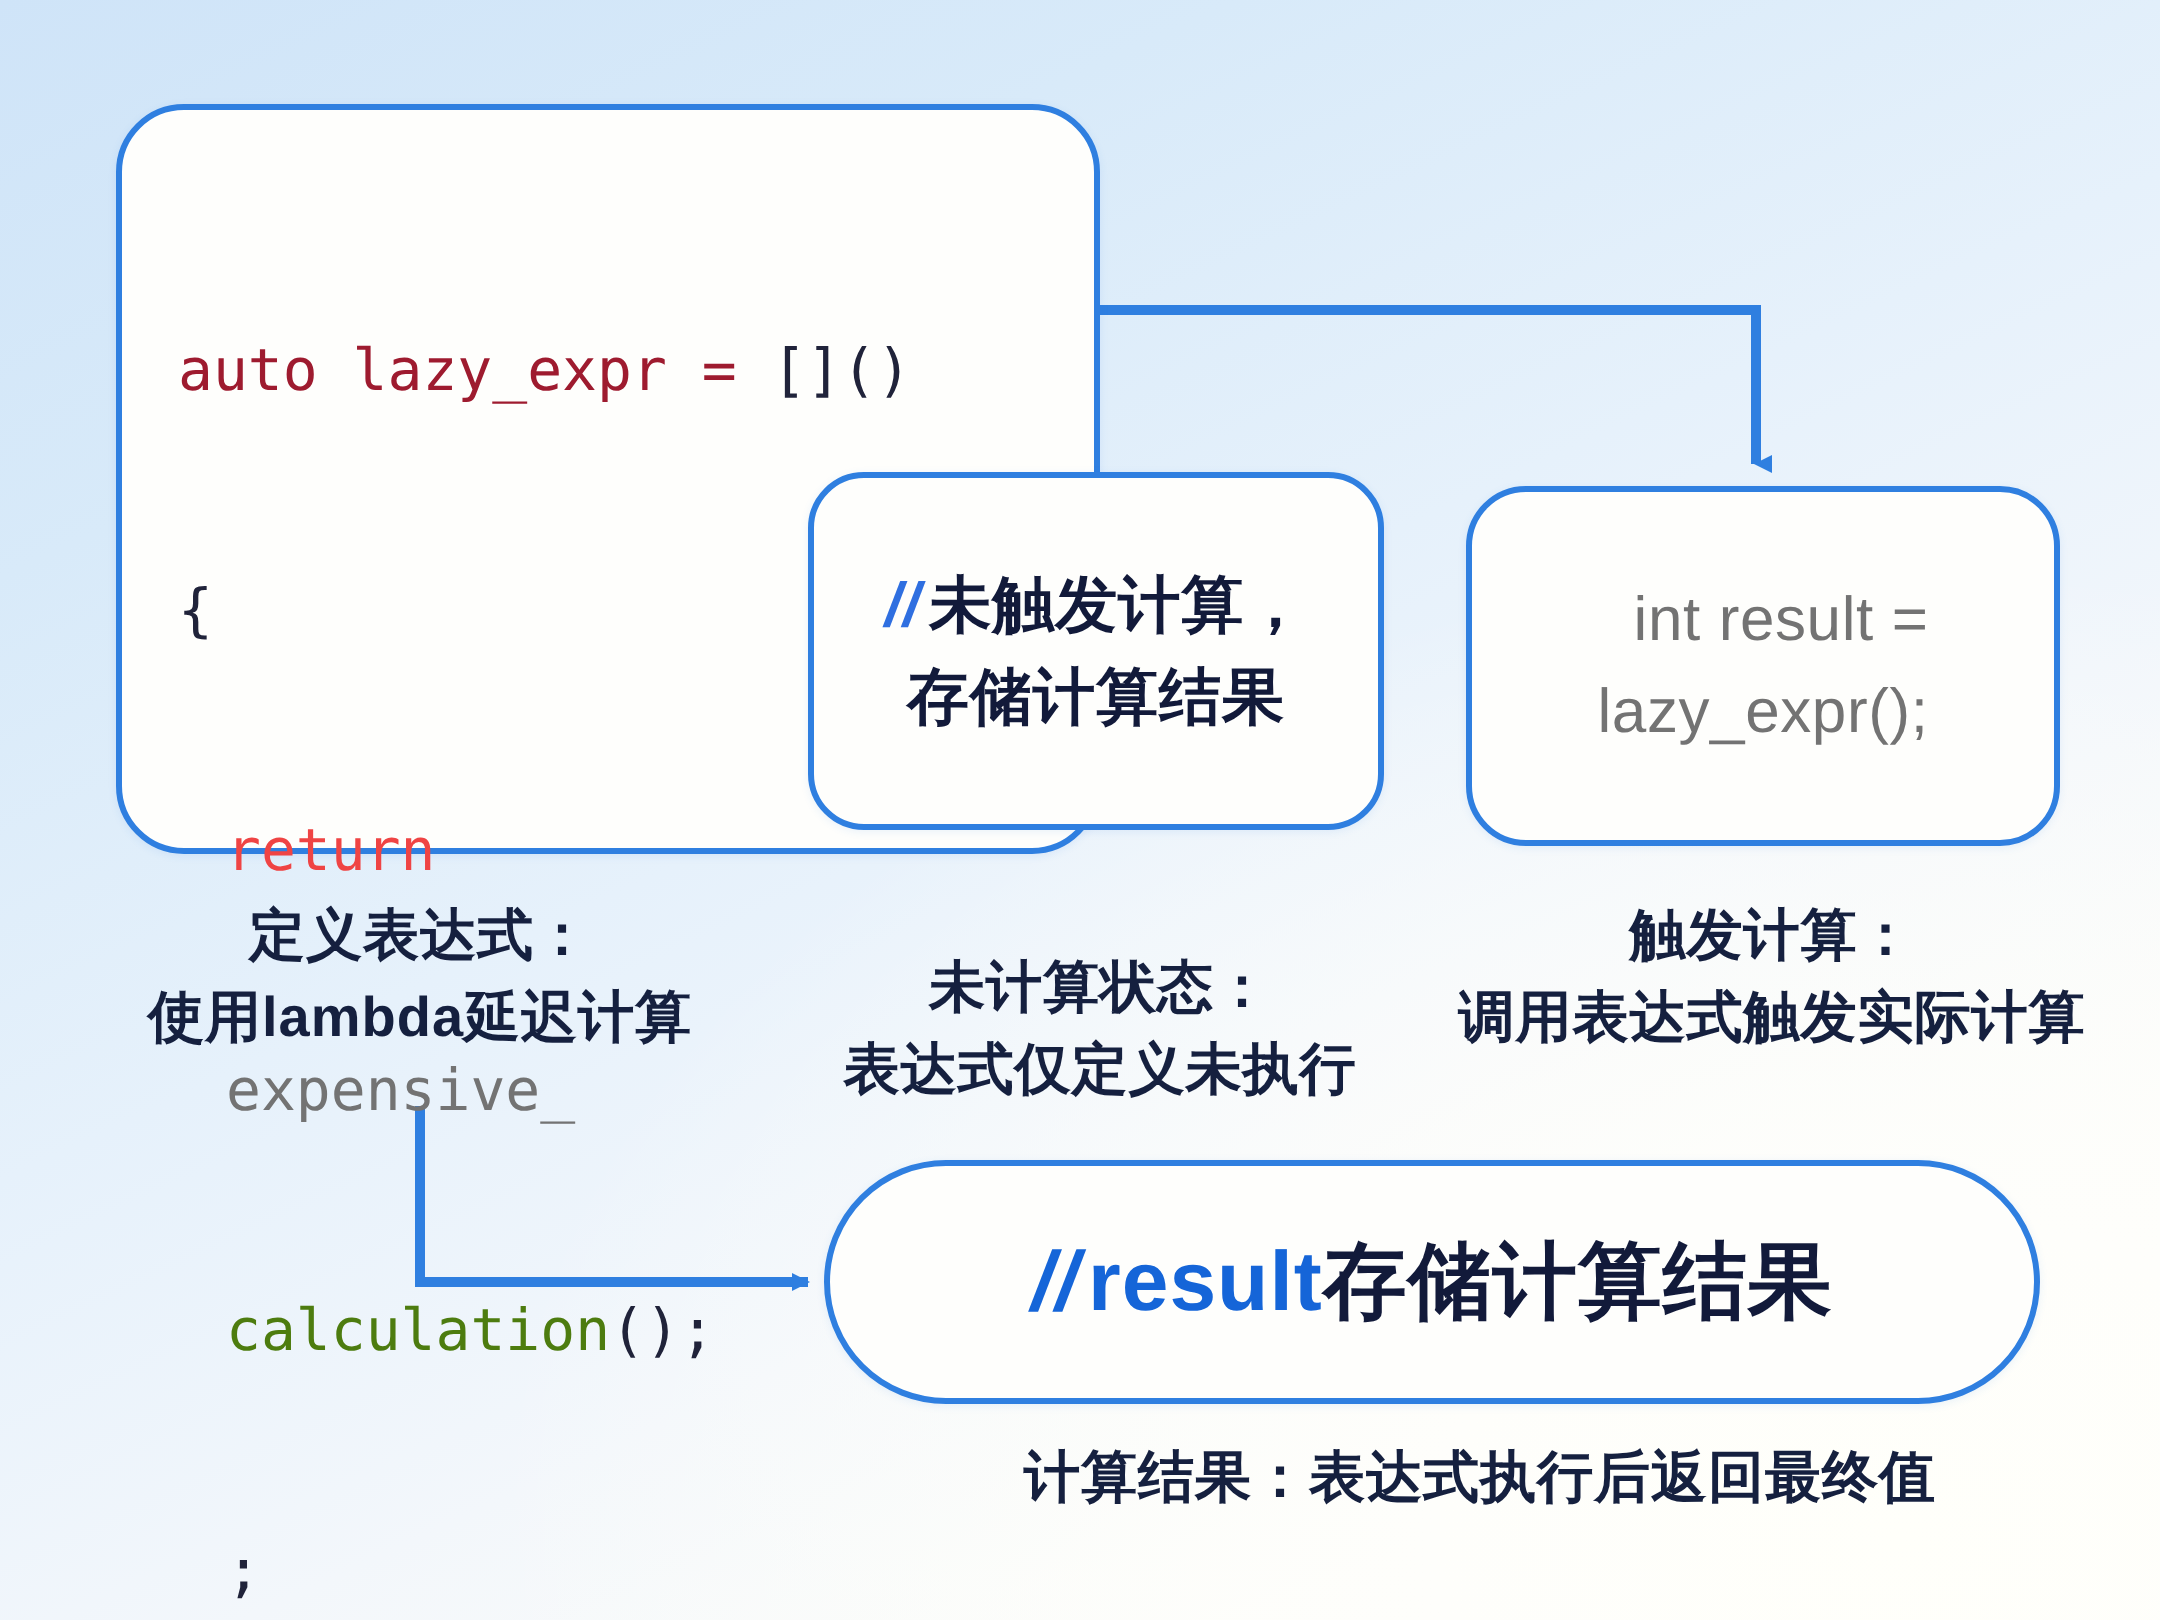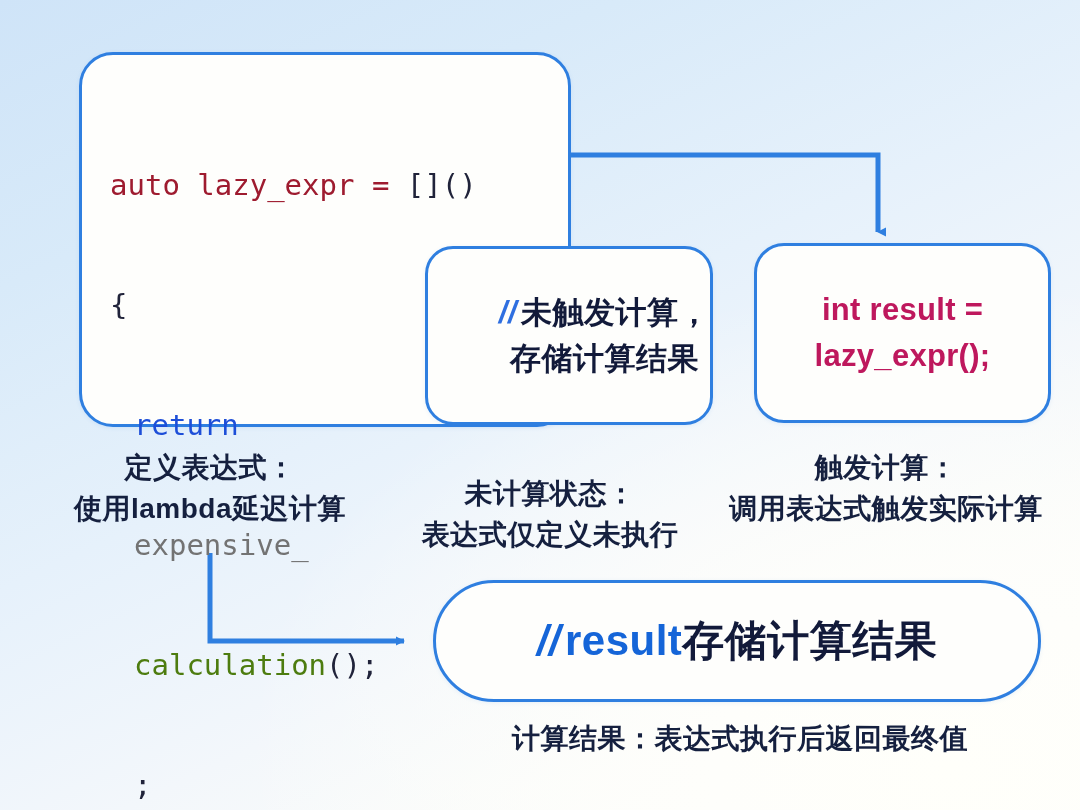--- a/index.html
+++ b/index.html
@@ -15,33 +15,32 @@
       linear-gradient(155deg, #cfe4f8 0%, #d8eaf9 22%, #e6f1fb 45%, #f3f7fb 66%, #fcfdfa 84%, #fffffb 100%);
   }
 
   
   .box{
     position:absolute;
     background:#fefefc;
     border:3px solid #2f7fe0;
     box-sizing:border-box;
     box-shadow:0 1px 4px rgba(47,127,224,.10);
-    margin-left:21px;
   }
   #code-box{
     left:58px;top:52px;width:492px;height:375px;
     border-radius:34px;
     padding:30px 0 0 28px;
     z-index:3;
   }
   #pending-box{
-    left:404px;top:246px;width:288px;height:179px;
+    left:404px;top:236px;width:288px;height:179px;
     border-radius:28px;
     z-index:4;
-    display:flex;align-items:center;justify-content:flex-end;
+    display:flex;align-items:center;justify-content:center;
   }
   #trigger-box{
     left:733px;top:243px;width:297px;height:180px;
     border-radius:30px;
     z-index:4;
     display:flex;align-items:center;justify-content:center;
   }
   #result-box{
     left:412px;top:580px;width:608px;height:122px;
     border-radius:62px;
@@ -51,39 +50,39 @@
 
   
   .code{
     font-family:"DejaVu Sans Mono", monospace;
     font-size:29px;line-height:40px;
     white-space:pre;
     letter-spacing:0px;
   }
   .c-type{color:#9e1b2f;}
   .c-punct{color:#20233a;}
-  .c-kw{color:#1d4ed8;}
+  .c-kw{color:#ef4444;}
   .c-var{color:#737373;}
   .c-fn{color:#4d7c0f;}
   .indent{display:inline-block;width:24px;}
 
   
   .boxtext{
     text-align:center;
     font-size:31px;
     font-weight:bold;
     line-height:46px;
     color:#121a3a;
     letter-spacing:.5px;
   }
   .comment-slashes{color:#2f6fe0;font-style:italic;padding-right:4px;}
   .blue-code{
-    color:#be185d;
-    font-size:31px;font-weight:bold;line-height:46px;
-    text-align:center;letter-spacing:.3px;
+    color:#737373;
+    font-size:31px;font-weight:normal;line-height:46px;
+    text-align:right;letter-spacing:.3px;
   }
   .result-line{
     font-size:42px;font-weight:bold;line-height:46px;
     text-align:center;color:#121a3a;letter-spacing:.5px;
   }
   .result-token{color:#1565d8;}
 
   
   .caption{
     position:absolute;

